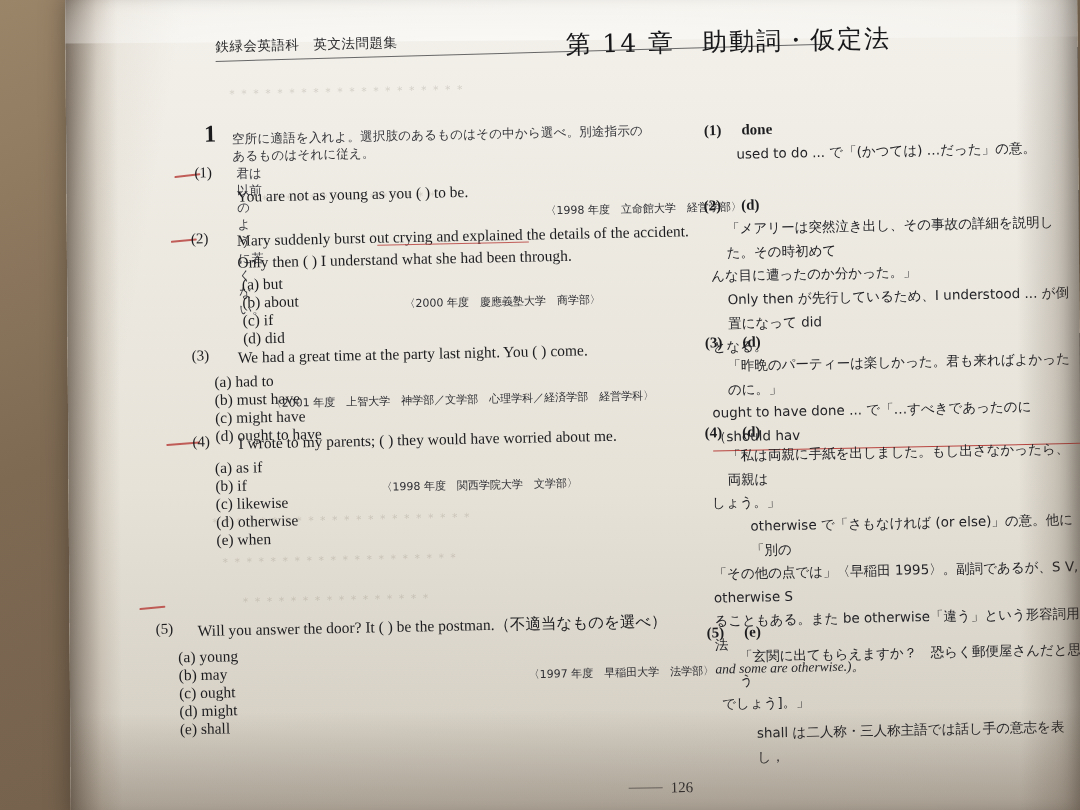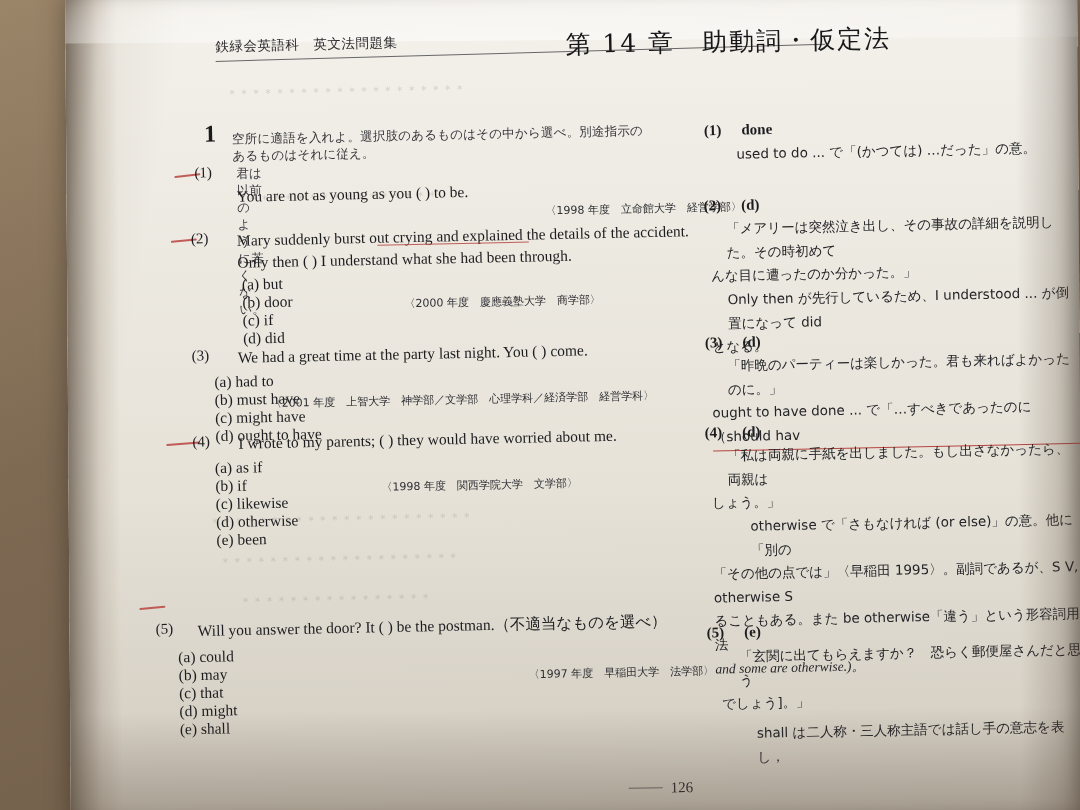--- a/index.html
+++ b/index.html
@@ -136,21 +136,21 @@
     <span class="src" style="left:350px;top:46px;">〈1998 年度　立命館大学　経営学部〉</span>
   </div>
 
   <div class="redmark" style="left:104px;top:247px;width:26px;transform:rotate(-5deg);"></div>
   <div class="q" style="left:124px;top:238px;">
     <span class="qlabel">(2)</span>
     <span class="qtext" style="left:46px;top:0px;width:460px;">Mary suddenly burst out crying and explained the details of the accident. Only then (          ) I understand what she had been through.</span>
     <span class="redmark" style="left:186px;top:18px;width:152px;height:1.4px;"></span>
     <span class="choices" style="left:50px;top:46px;">
       <span class="ch" style="width:86px;display:inline-block;"><span>(a)</span> <span>but</span></span>
-      <span class="ch" style="width:104px;display:inline-block;"><span>(b)</span> <span>door</span></span>
+      <span class="ch" style="width:104px;display:inline-block;"><span>(b)</span> <span>about</span></span>
       <span class="ch" style="width:96px;display:inline-block;"><span>(c)</span> <span>if</span></span>
       <span class="ch"><span>(d)</span> <span>did</span></span>
     </span>
     <span class="src" style="left:212px;top:70px;">〈2000 年度　慶應義塾大学　商学部〉</span>
   </div>
 
   <div class="q" style="left:124px;top:355px;">
     <span class="qlabel">(3)</span>
     <span class="qtext" style="left:46px;top:0px;width:470px;">We had a great time at the party last night. You (          ) come.</span>
     <span class="choices" style="left:22px;top:26px;">
@@ -164,33 +164,33 @@
 
   <div class="redmark" style="left:98px;top:450px;width:34px;transform:rotate(-4deg);"></div>
   <div class="q" style="left:124px;top:441px;">
     <span class="qlabel">(4)</span>
     <span class="qtext" style="left:46px;top:0px;width:470px;">I wrote to my parents; (          ) they would have worried about me.</span>
     <span class="choices" style="left:22px;top:26px;">
       <span class="ch" style="width:82px;display:inline-block;"><span>(a)</span> <span>as if</span></span>
       <span class="ch" style="width:70px;display:inline-block;"><span>(b)</span> <span>if</span></span>
       <span class="ch" style="width:104px;display:inline-block;"><span>(c)</span> <span>likewise</span></span>
       <span class="ch" style="width:108px;display:inline-block;"><span>(d)</span> <span>otherwise</span></span>
-      <span class="ch"><span>(e)</span> <span>been</span></span>
+      <span class="ch"><span>(e)</span> <span>when</span></span>
     </span>
     <span class="src" style="left:188px;top:50px;">〈1998 年度　関西学院大学　文学部〉</span>
   </div>
 
   <div class="redmark" style="left:70px;top:614px;width:26px;transform:rotate(-5deg);"></div>
   <div class="q" style="left:86px;top:628px;">
     <span class="qlabel">(5)</span>
     <span class="qtext" style="left:42px;top:0px;width:500px;">Will you answer the door? It (          ) be the postman.（不適当なものを選べ）</span>
     <span class="choices" style="left:22px;top:28px;">
-      <span class="ch" style="width:92px;display:inline-block;"><span>(a)</span> <span>could</span></span>
+      <span class="ch" style="width:92px;display:inline-block;"><span>(a)</span> <span>young</span></span>
       <span class="ch" style="width:98px;display:inline-block;"><span>(b)</span> <span>may</span></span>
-      <span class="ch" style="width:96px;display:inline-block;"><span>(c)</span> <span>that</span></span>
+      <span class="ch" style="width:96px;display:inline-block;"><span>(c)</span> <span>ought</span></span>
       <span class="ch" style="width:96px;display:inline-block;"><span>(d)</span> <span>might</span></span>
       <span class="ch"><span>(e)</span> <span>shall</span></span>
     </span>
     <span class="src" style="left:372px;top:54px;">〈1997 年度　早稲田大学　法学部〉</span>
   </div>
 
   <div class="a" style="left:638px;top:130px;">
     <span class="alabel">(1)</span>
     <span class="alabel" style="margin-left:16px;">done</span>
     <div class="jp" style="margin-left:32px;margin-top:4px;">used to do ... で「(かつては) …だった」の意。</div>

